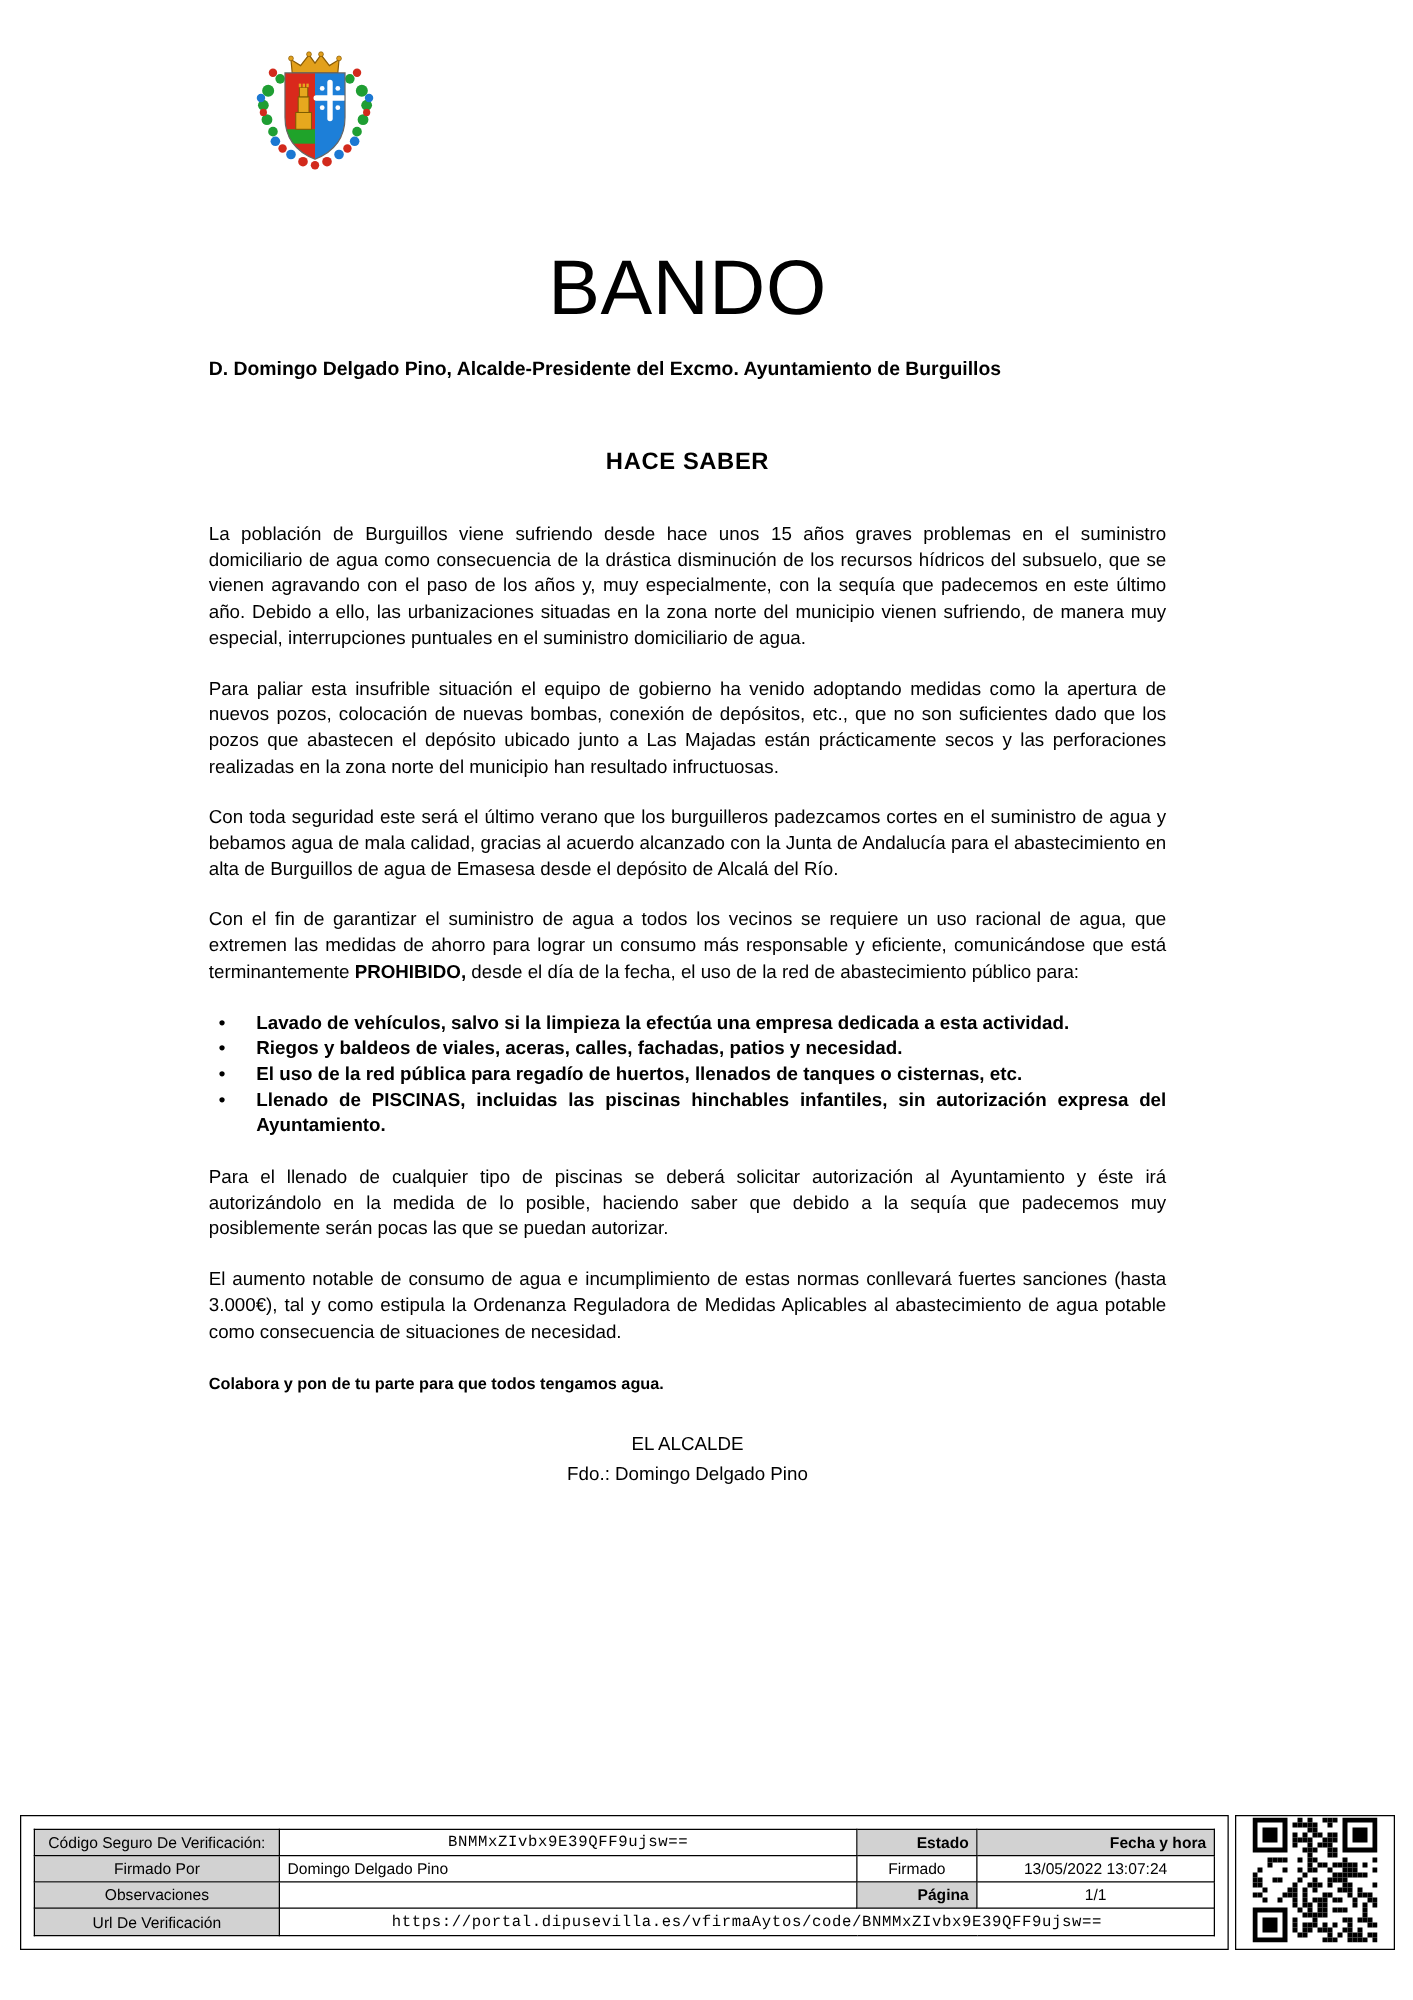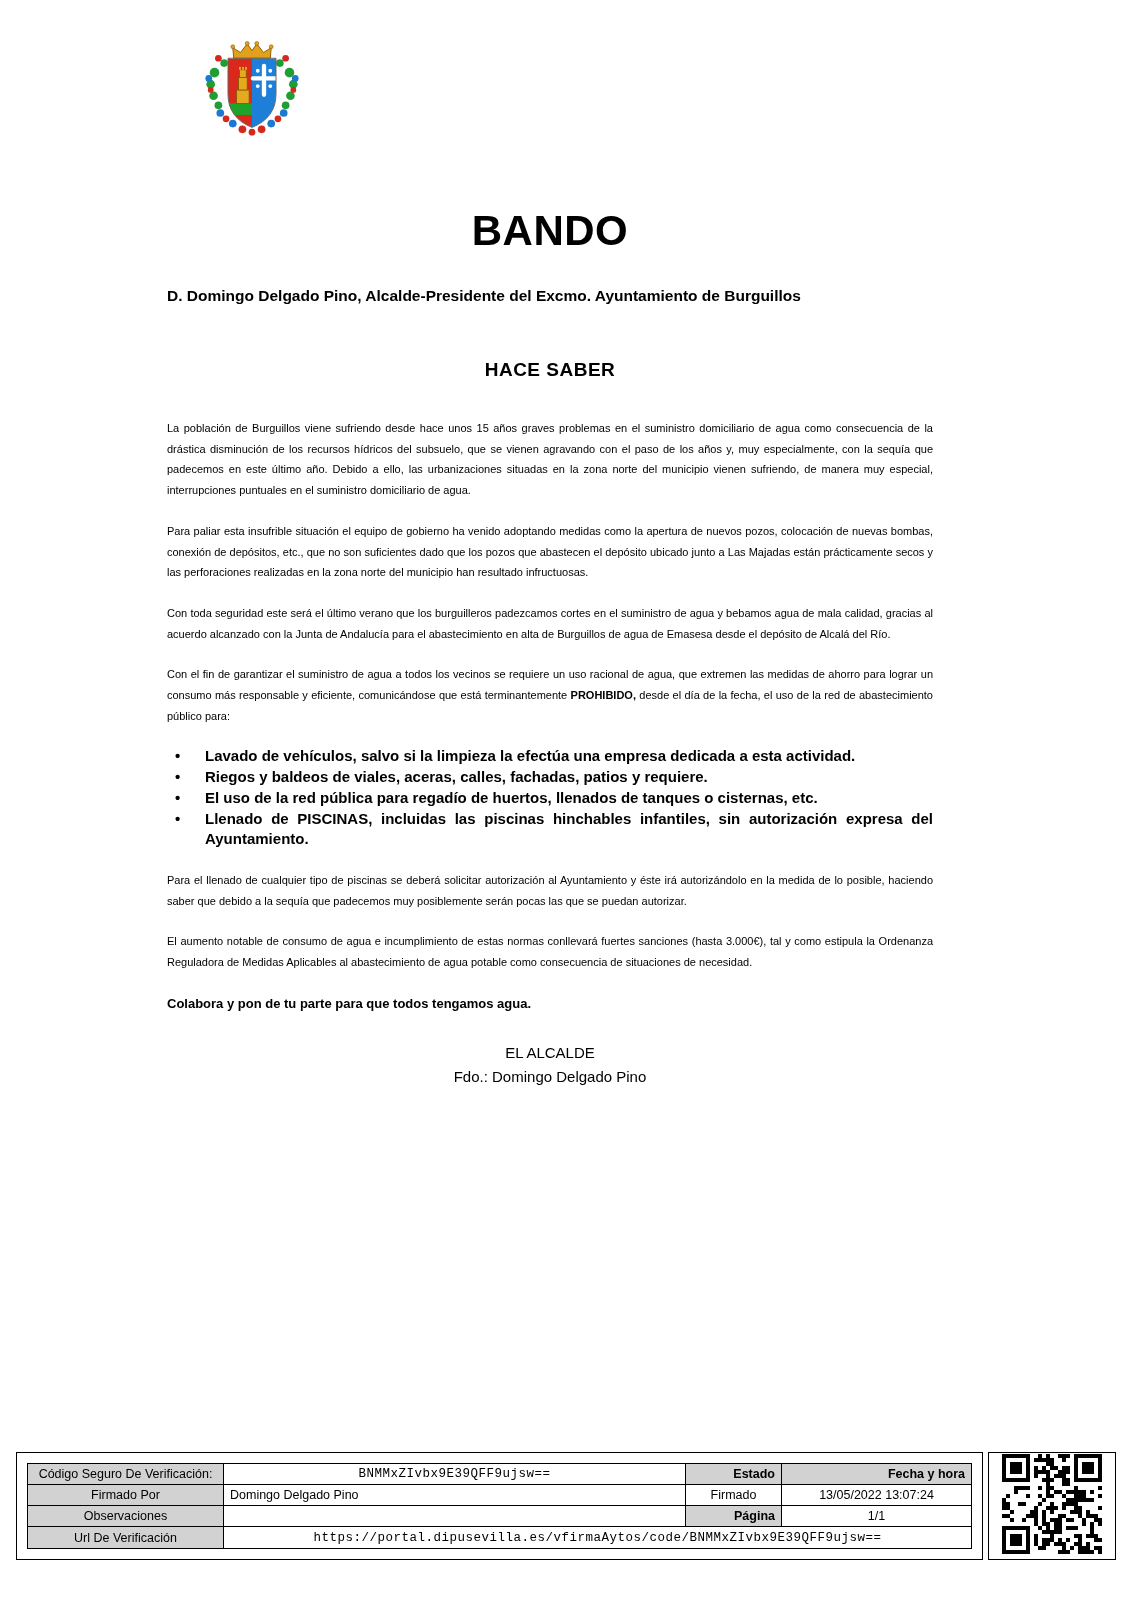--- a/index.html
+++ b/index.html
@@ -5,24 +5,24 @@
   html,body{margin:0;padding:0;}
   body{
     width:1130px;height:1600px;background:#ffffff;position:relative;
     font-family:"Liberation Sans",sans-serif;color:#000;
     -webkit-font-smoothing:antialiased;
   }
   .crest-block{position:absolute;left:152px;top:40px;width:200px;text-align:center;}
   .crest-block svg{display:block;margin:0 auto;}
   .org-name{font-weight:bold;font-size:16px;line-height:20px;margin-top:2px;}
   .doc{position:absolute;left:167px;top:198px;width:766px;}
-  .bando{font-size:42px;font-weight:bold;line-height:54px;text-align:center;margin:6px 0 0 0;letter-spacing:0.5px;}
+  .bando{font-size:62px;font-weight:normal;line-height:54px;text-align:center;margin:6px 0 0 0;letter-spacing:0.5px;}
   .subtitle{font-size:15.5px;font-weight:bold;line-height:20px;margin-top:28px;}
   .hace-saber{font-size:19px;font-weight:bold;line-height:24px;text-align:center;margin-top:52px;letter-spacing:0.5px;}
-  .para{font-size:11px;line-height:20.7px;text-align:justify;margin-top:20px;}
+  .para{font-size:15px;line-height:20.7px;text-align:justify;margin-top:20px;}
   .para.first{margin-top:36px;}
   .bold{font-weight:bold;}
   .bullet-list{margin-top:20px;}
   .bullet-item{display:flex;font-weight:bold;font-size:15px;line-height:20.7px;}
   .bullet-marker{width:14px;flex:none;margin-left:8px;}
   .bullet-text{flex:1;margin-left:16px;text-align:justify;}
   .center-line{font-size:15px;line-height:21px;text-align:center;}
   .place-line{margin-top:36px;}
   .alcalde-line{margin-top:28px;}
   .fdo-line{margin-top:3px;}
@@ -119,21 +119,21 @@
   <p class="para">Con toda seguridad este será el último verano que los burguilleros padezcamos cortes en el suministro de agua y bebamos agua de mala calidad, gracias al acuerdo alcanzado con la Junta de Andalucía para el abastecimiento en alta de Burguillos de agua de Emasesa desde el depósito de Alcalá del Río.</p>
   <p class="para"><span>Con el fin de garantizar el suministro de agua a todos los vecinos se requiere un uso racional de agua, que extremen las medidas de ahorro para lograr un consumo más responsable y eficiente, comunicándose que está terminantemente </span><span class="bold">PROHIBIDO,</span><span> desde el día de la fecha, el uso de la red de abastecimiento público para:</span></p>
 
   <div class="bullet-list">
     <div class="bullet-item">
       <span class="bullet-marker">•</span>
       <span class="bullet-text">Lavado de vehículos, salvo si la limpieza la efectúa una empresa dedicada a esta actividad.</span>
     </div>
     <div class="bullet-item">
       <span class="bullet-marker">•</span>
-      <span class="bullet-text">Riegos y baldeos de viales, aceras, calles, fachadas, patios y requiere.</span>
+      <span class="bullet-text">Riegos y baldeos de viales, aceras, calles, fachadas, patios y necesidad.</span>
     </div>
     <div class="bullet-item">
       <span class="bullet-marker">•</span>
       <span class="bullet-text">El uso de la red pública para regadío de huertos, llenados de tanques o cisternas, etc.</span>
     </div>
     <div class="bullet-item">
       <span class="bullet-marker">•</span>
       <span class="bullet-text">Llenado de PISCINAS, incluidas las piscinas hinchables infantiles, sin autorización expresa del Ayuntamiento.</span>
     </div>
   </div>

